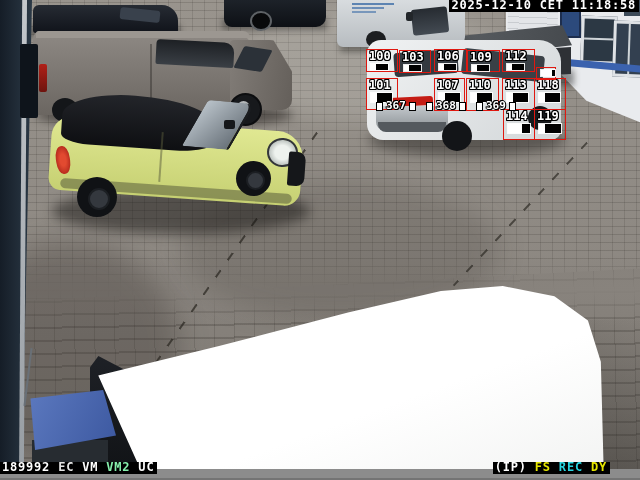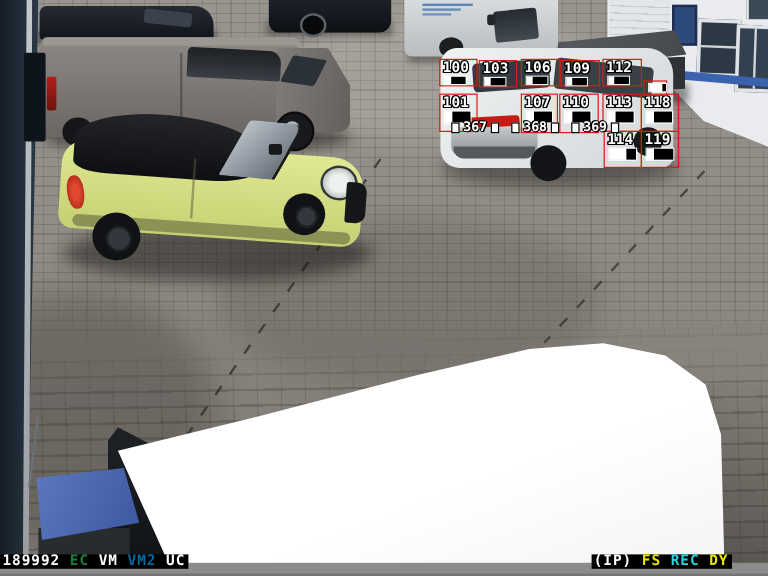--- a/index.html
+++ b/index.html
@@ -361,22 +361,25 @@
         <i></i>
       </div>
       <div class="plate-id" style="left: 476px; top: 66px;">
         <i></i>
         <b>369</b>
         <i></i>
       </div>
     </div>
 
 
+  <div class="osd" id="osd-timestamp">
+    <div class="bgline">2025-12-10 CET 11:18:58</div>
+  </div>
 
   <div class="osd" id="osd-bottom-left">
-    <div class="bgline"><span style="color: rgb(255, 255, 255);">189992</span><span style="color: #15803d;">EC</span><span style="color: rgb(255, 255, 255);">VM</span><span style="color: #0369a1;">VM2</span><span style="color: rgb(255, 255, 255);">UC</span></div>
+    <div class="bgline"><span style="color: rgb(255, 255, 255);">189992</span><span style="color: #e5e5e5;">EC</span><span style="color: rgb(255, 255, 255);">VM</span><span style="color: #86efac;">VM2</span><span style="color: rgb(255, 255, 255);">UC</span></div>
   </div>
 
   <div class="osd" id="osd-bottom-right">
     <div class="bgline"><span style="color: rgb(255, 255, 255);">(IP)</span><span style="color: rgb(230, 230, 0);">FS</span><span style="color: rgb(40, 212, 224);">REC</span><span style="color: rgb(230, 230, 0);">DY</span></div>
   </div>
 
 </div>
 
 </body></html>

